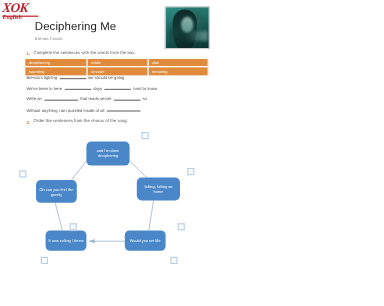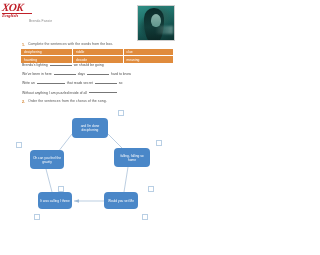--- a/index.html
+++ b/index.html
@@ -187,20 +187,21 @@
 
   <div class="header">
 
     <div class="logo">
       <span class="logo-mark">XOK</span>
       <span class="logo-underline"></span>
       <span class="logo-sub">English</span>
     </div>
 
     <div class="title-block">
+      <div class="title">Deciphering Me</div>
       <div class="subtitle">Brenda Fassie</div>
     </div>
 
     <div class="photo">
       <div class="photo-hair"></div>
       <div class="photo-face"></div>
       <div class="photo-glow"></div>
     </div>
   </div>
 

